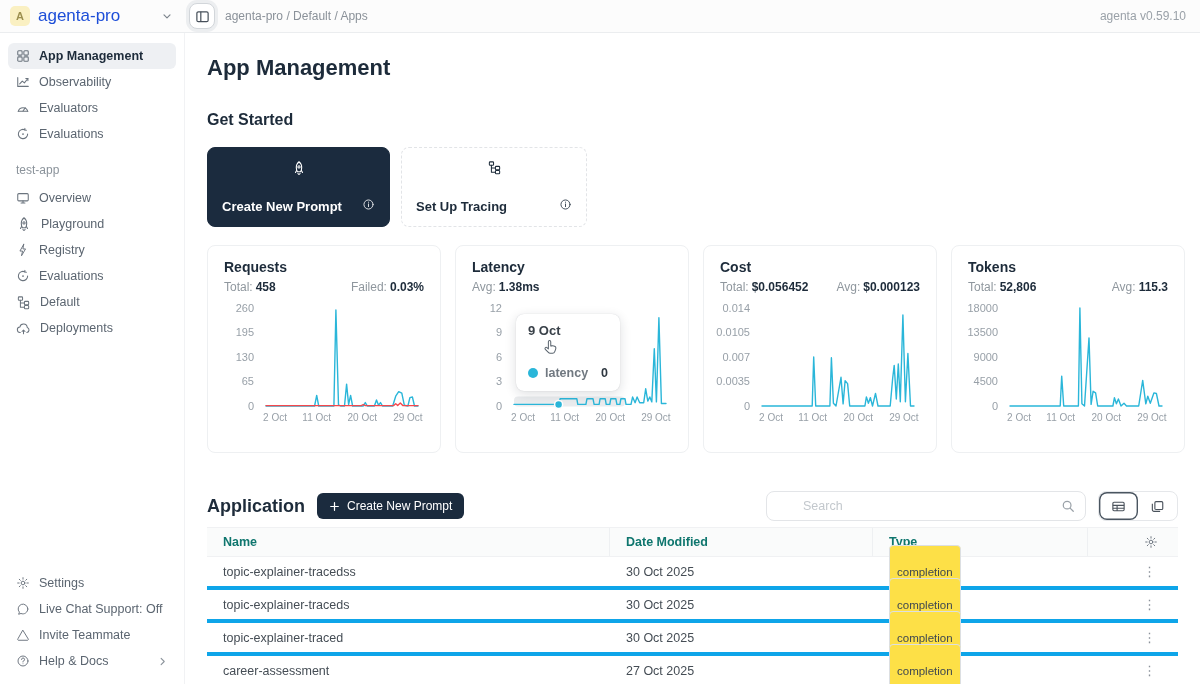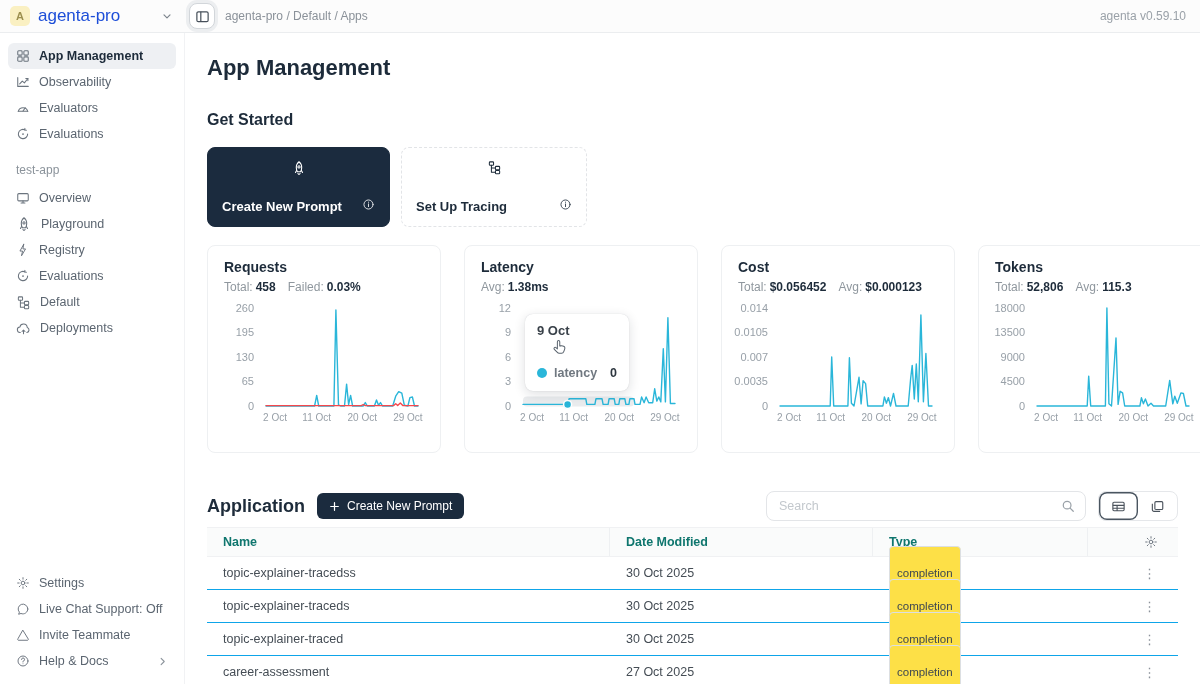--- a/index.html
+++ b/index.html
@@ -34,53 +34,53 @@
 
   
   .start-cards{display:flex;gap:11px;margin-top:18px;}
   .start-card{width:186px;height:80px;border-radius:8px;border:1px dashed #e2e4e7;background:#fff;padding:12px 14px;display:flex;flex-direction:column;justify-content:space-between;color:#1d2b3a;cursor:pointer;}
   .start-card.dark{background:#1b2b3e;color:#fff;border:1px solid #1b2b3e;width:183px;}
   .start-card .label-row{display:flex;align-items:center;justify-content:space-between;font-size:13px;font-weight:600;}
   .start-card .icon{color:inherit;}
   .start-card .info{color:inherit;opacity:.85;}
 
   
-  .chart-cards{display:flex;gap:23px;margin-top:18px;}
+  .chart-cards{display:flex;gap:14px;margin-top:18px;}
   .chart-card{width:234px;height:208px;border:1px solid #eef0f2;border-radius:8px;padding:13px 16px;position:relative;background:#fff;}
   .chart-title{font-size:14px;font-weight:700;color:#1d2b3a;}
-  .chart-stats{display:flex;gap:12px;margin-top:5px;font-size:12px;color:#8f979e;white-space:nowrap;}
+  .chart-stats{display:flex;gap:12px;margin-top:5px;font-size:12px;color:#8f979e;white-space:nowrap;justify-content:space-between;}
   .chart-stats b{color:#1d2b3a;margin-left:3px;}
   .chart-body{display:flex;margin-top:12px;}
   .y-axis{width:36px;flex:none;position:relative;height:104px;font-size:11px;color:#98a0a8;}
   .y-tick{position:absolute;right:6px;}
 
   .chart-tooltip{position:absolute;left:60px;top:68px;width:104px;background:#fff;border-radius:8px;box-shadow:0 3px 12px rgba(20,30,40,.14),0 0 1px rgba(20,30,40,.2);padding:9px 12px 11px;z-index:5;font-weight:bold;}
   .tt-date{font-size:13px;color:#394149;}
   .tt-row{display:flex;align-items:center;gap:7px;margin-top:28px;font-size:12.5px;color:#707880;}
   .tt-dot{width:10px;height:10px;border-radius:50%;flex:none;}
   .tt-val{margin-left:auto;color:#2e3740;}
   .cursor-hand{position:absolute;left:86px;top:93px;z-index:6;}
 
   
   .app-row{display:flex;align-items:center;margin-top:38px;gap:12px;}
   .app-title{font-size:18px;font-weight:700;color:#1d2b3a;}
   .create-btn{background:#1b2b3e;color:#fff;border:none;border-radius:6px;height:26px;padding:0 12px;font-size:12px;display:flex;align-items:center;gap:7px;cursor:pointer;font-family:inherit;}
   .search-box{margin-left:auto;width:320px;height:30px;border:1px solid #e3e5e8;border-radius:8px;display:flex;align-items:center;padding:0 10px;background:#fff;color:#9aa1a8;}
-  .search-box input{border:none;outline:none;flex:1;font-size:12.5px;color:#333;background:transparent;font-family:inherit;}
+  .search-box input{border:none;outline:none;flex:1;font-size:12.5px;color:#333;background:transparent;font-family:inherit;margin-left:24px;}
   .search-box input::placeholder{color:#c3c8cd;}
   .view-toggle{display:flex;border:1px solid #e5e7ea;border-radius:8px;background:#fff;}
   .view-btn{width:39px;height:28px;display:flex;align-items:center;justify-content:center;color:#4a525b;background:transparent;border:none;cursor:pointer;}
   .view-btn.selected{box-shadow:inset 0 0 0 1.4px #4a5560;border-radius:8px;}
 
   .table{margin-top:6px;}
   .thead,.trow{display:grid;grid-template-columns:1fr 263px 215px 90px;align-items:center;}
   .thead{height:30px;background:#fafbfb;border-top:1px solid #f0f1f3;border-bottom:1px solid #f0f1f3;font-size:12.5px;font-weight:700;color:#0f766e;}
   .th{padding:0 16px;border-right:1px solid #eef0f2;height:100%;display:flex;align-items:center;}
   .th.actions{border-right:none;justify-content:flex-end;padding-right:20px;color:#6b747e;}
-  .trow{height:33px;border-bottom:1px solid #0ea5e9;font-size:12.5px;color:#454d55;cursor:pointer;}
+  .trow{height:33px;border-bottom:4px solid #0ea5e9;font-size:12.5px;color:#454d55;cursor:pointer;}
   .td{padding:0 16px;white-space:nowrap;overflow:hidden;}
   .td.actions{display:flex;justify-content:flex-end;padding-right:22px;color:#8b929a;}
   .tag{display:inline-block;border:1px solid #dcdfe2;background:#fde047;border-radius:4px;font-size:11.5px;padding:20px 7px;color:#3f4850;}
   .dots{font-size:13px;color:#8b929a;letter-spacing:0;}
 </style>
 </head>
 <body>
 
 <header class="topbar">
   <div class="topbar-org">

